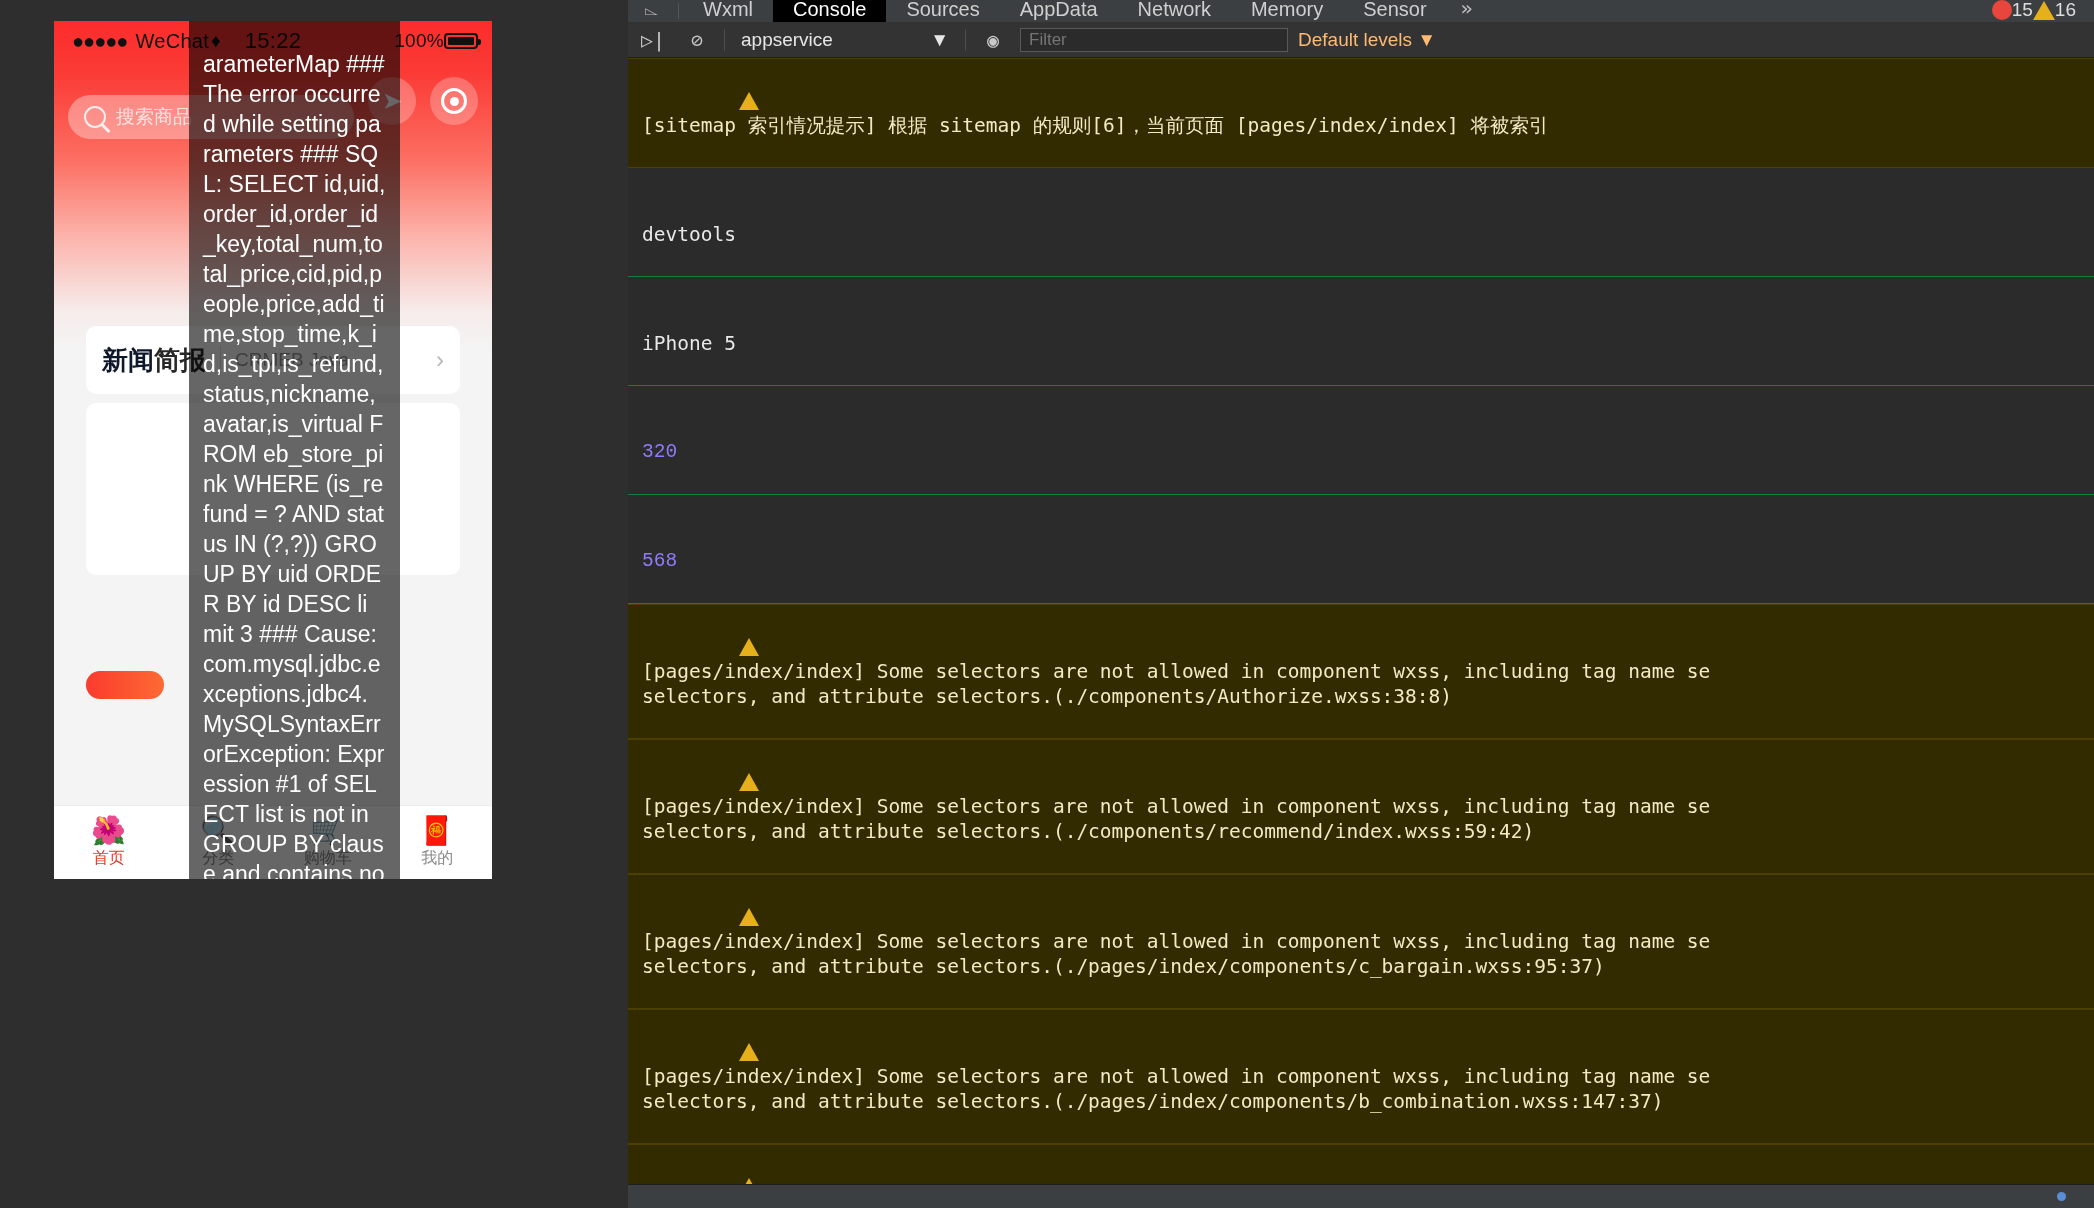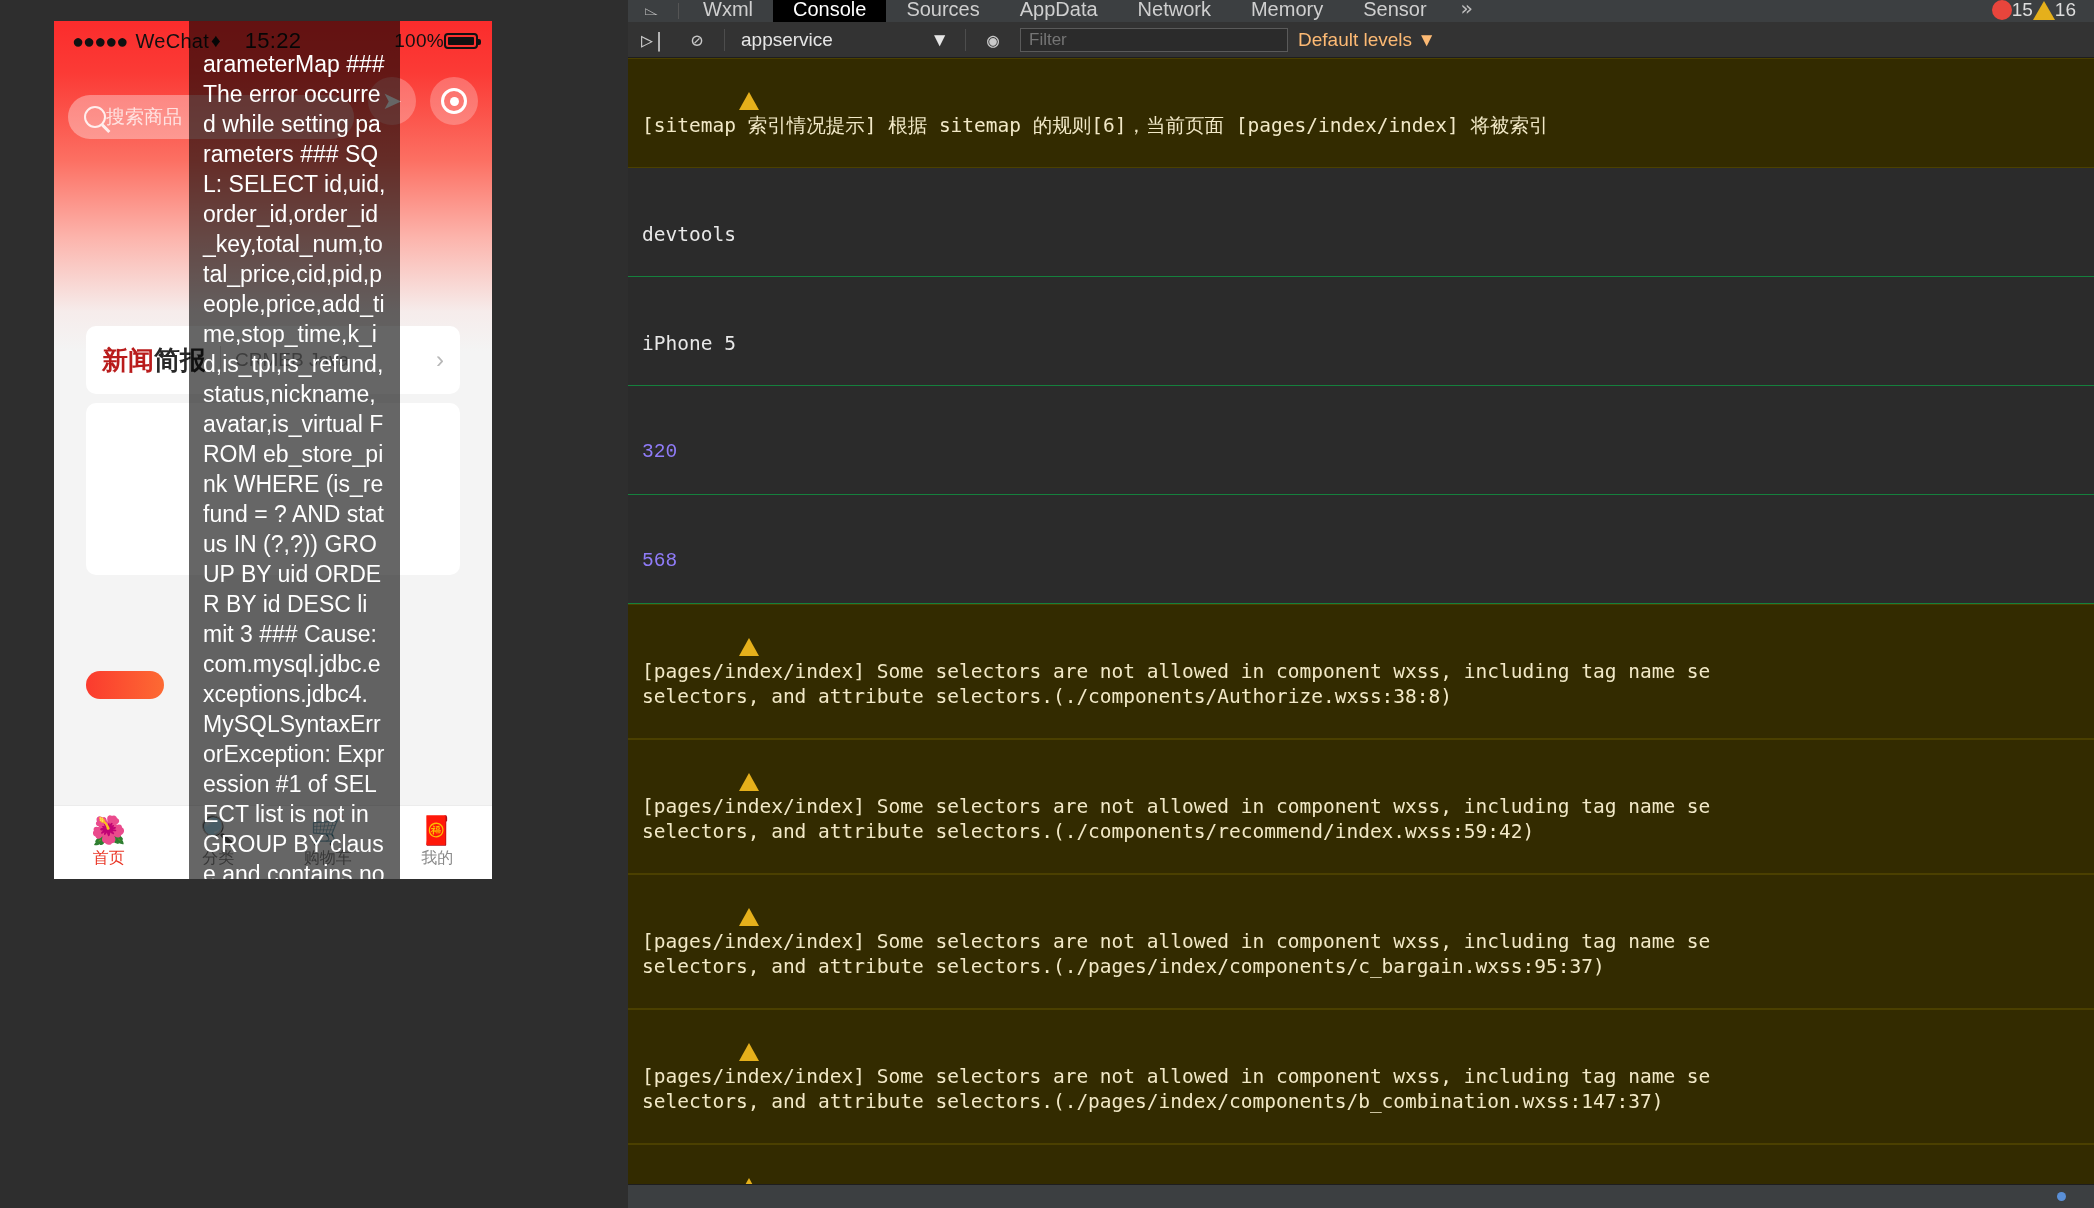--- a/index.html
+++ b/index.html
@@ -40,39 +40,39 @@
   .battery::after{content:"";position:absolute;right:-5px;top:4px;width:3px;height:6px;background:#111;border-radius:0 2px 2px 0;}
   .battery > i{position:absolute;inset:2px;background:#111;border-radius:1px;display:block;}
 
   
   #search-row{
     position:absolute; left:0; top:52px; width:100%; height:56px;
     display:flex; align-items:center; padding:0 14px; gap:14px;
   }
   #search-box{
     flex:1; height:44px; border-radius:22px; background:rgba(255,255,255,.35);
-    display:flex; align-items:center; padding:0 16px; margin-top:31px;
+    display:flex; align-items:center; padding:0 16px; gap:10px;margin-top:31px;
   }
   .mag{width:22px;height:22px;border:2.5px solid rgba(255,255,255,.85);border-radius:50%;position:relative;flex:0 0 auto;}
   .mag::after{content:"";position:absolute;right:-7px;bottom:-4px;width:10px;height:2.5px;background:rgba(255,255,255,.85);transform:rotate(45deg);}
   #search-ph{ color:rgba(255,255,255,.75); font-size:19px; }
   .hdr-icon{
     width:48px;height:48px;border-radius:50%;background:rgba(255,255,255,.25);
     display:flex;align-items:center;justify-content:center;flex:0 0 auto;color:#fff;font-size:24px;
   }
   .ring{width:26px;height:26px;border:3px solid #fff;border-radius:50%;display:flex;align-items:center;justify-content:center;}
   .ring > i{width:9px;height:9px;background:#fff;border-radius:50%;display:block;}
 
   
   #news-card{
     position:absolute; left:32px; top:305px; width:374px; height:68px;
     background:#fff; border-radius:10px; display:flex; align-items:center; padding:0 16px; gap:14px;
   }
   .news-tag{ font-size:26px; font-weight:bold; white-space:nowrap; }
-  .news-tag .hot{ color:#b91c1c; }
+  .news-tag .hot{ color:#0f172a; }
   .news-tag .rest{ color:#282828; }
   .news-div{ width:1px; height:28px; background:#e0e0e0; }
   .news-txt{ color:#9a9a9a; font-size:19px; flex:1; }
   .news-chev{ color:#b8b8b8; font-size:24px; }
 
   #banner-card{
     position:absolute; left:32px; top:382px; width:374px; height:172px;
     background:#fff; border-radius:10px;
   }
   #pill-btn{

